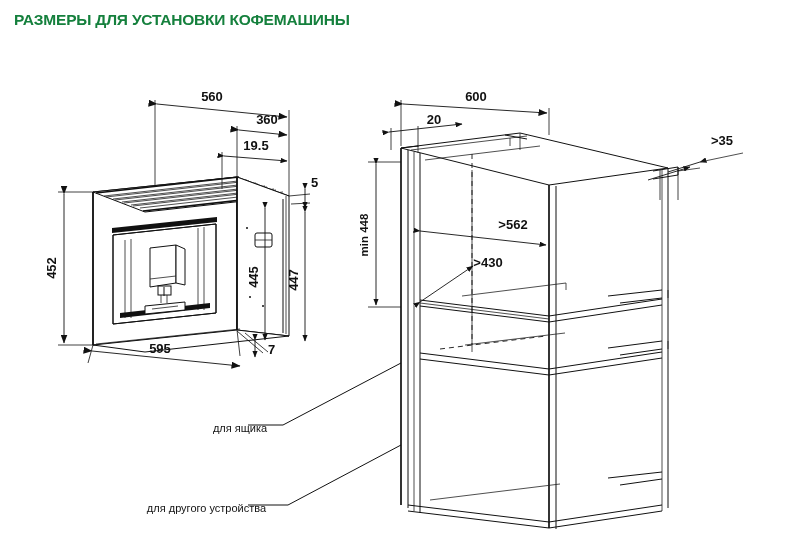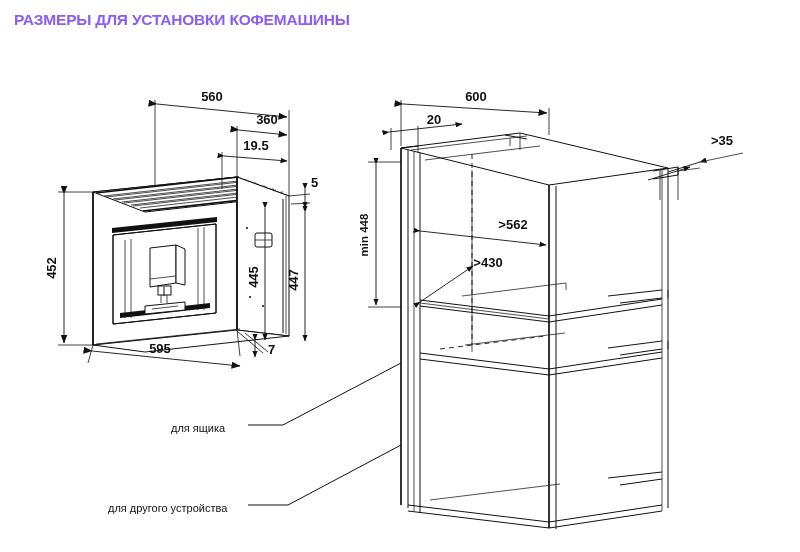--- a/index.html
+++ b/index.html
@@ -16,21 +16,21 @@
     font-family: "Liberation Sans", sans-serif;
   }
   #title {
     position: absolute;
     left: 14px;
     top: 10px;
     width: 520px;
     font-size: 15.5px;
     font-weight: bold;
     line-height: 1.35;
-    color: #8b5cf6;
+    color: #15803d;
     letter-spacing: -0.2px;
   }
   #title .line {
     display: block;
     white-space: nowrap;
   }
   svg#drawing {
     position: absolute;
     left: 0;
     top: 0;
@@ -341,20 +341,20 @@
     </g>
 
     <g>
       <path class="ln" d="M248,425 L283,425 L401,363"></path>
     </g>
     <g>
       <path class="ln" d="M248,505 L288,505 L401,445"></path>
     </g>
   </svg>
 
-  <div style="position:absolute; left:171px; top:418px; width:120px; text-align:left;">
+  <div style="position:absolute; left:180px; top:418px; width:120px; text-align:center;">
     <span class="calltext" style="font-size:11px; color:#111;">для ящика</span>
   </div>
-  <div style="position:absolute; left:108px; top:498px; width:197px; text-align:left;">
+  <div style="position:absolute; left:108px; top:498px; width:197px; text-align:center;">
     <span class="calltext" style="font-size:11px; color:#111;">для другого устройства</span>
   </div>
 
 </div>
 
 </body></html>

